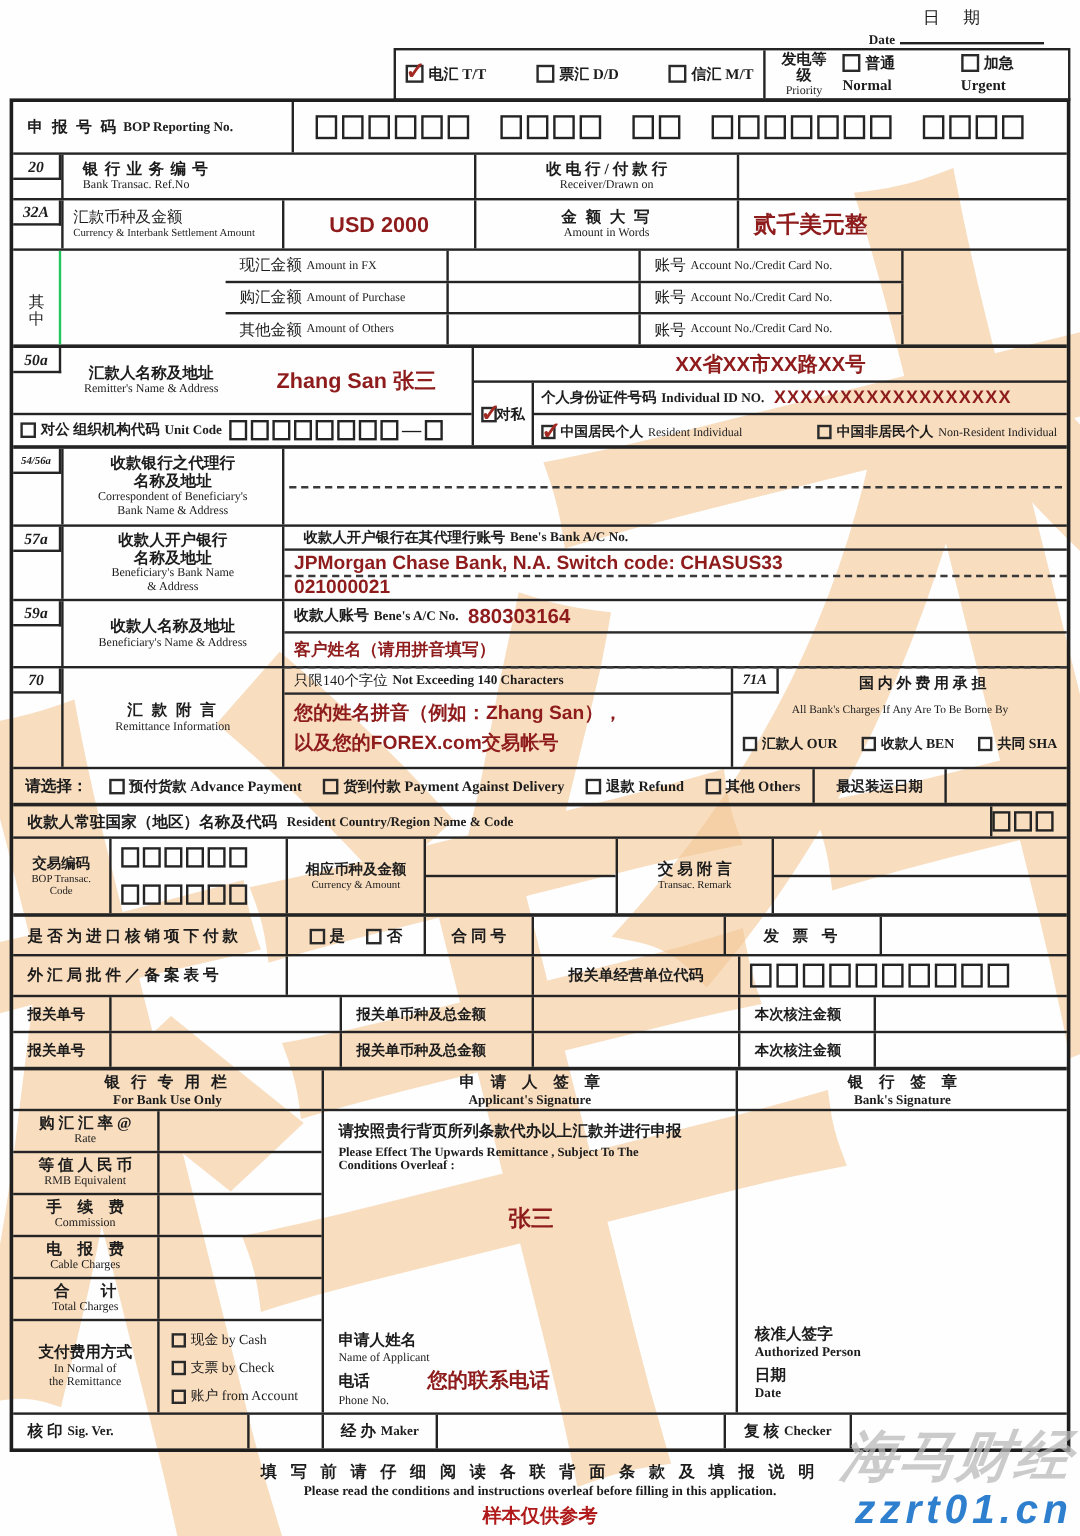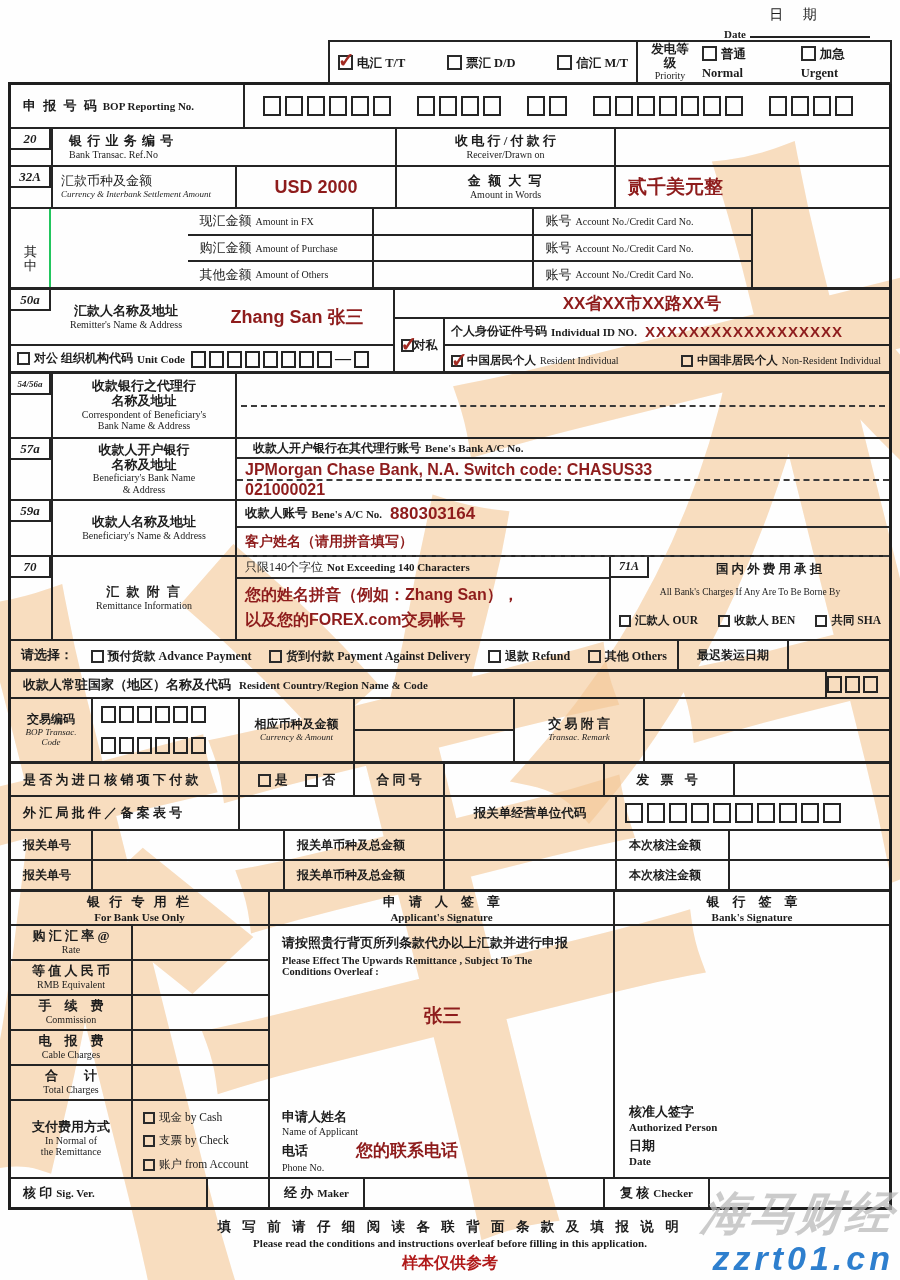--- a/index.html
+++ b/index.html
@@ -18,21 +18,21 @@
   #wm1 { left:-70px; top:520px; }
   #wm2 { left:470px; top:130px; }
   .stamp { position:absolute; right:6px; bottom:2px; z-index:3; text-align:right; font-family:"Liberation Sans","DejaVu Sans",sans-serif; }
   .stamp-name { font-size:46px; font-weight:bold; font-style:italic; color:rgba(185,185,185,0.75); letter-spacing:2px; transform:skewX(-8deg); }
   .stamp-site { font-size:34px; font-weight:bold; font-style:italic; color:#2e7fce; letter-spacing:4px; margin-top:-6px; }
 
   
   .zh { font-size:13px; }
   .en { font-size:10px; }
   .en.b { font-size:11px; font-weight:bold; }
-  .small { font-size:9px;font-style:italic; }
+  .small { font-size:9px; }
   .rv { color:#8e1c1c; font-family:"Liberation Sans","DejaVu Sans",sans-serif; font-weight:bold; }
   .center { text-align:center; }
 
   
   .date-top { position:absolute; top:6px; right:30px; z-index:2; text-align:center; }
   .date-top .zh { letter-spacing:8px; font-size:14px; }
   .dateline { display:inline-block; width:120px; border-bottom:2px solid #222; height:12px; }
   .topbar { position:absolute; left:328px; top:40px; width:564px; height:44px; display:flex; border:2px solid #242424; z-index:2; background:transparent; }
   .tb-cell { display:flex; align-items:center; padding:0 8px; }
   .tb-methods { flex:1; justify-content:space-between; border-right:2px solid #242424; }

